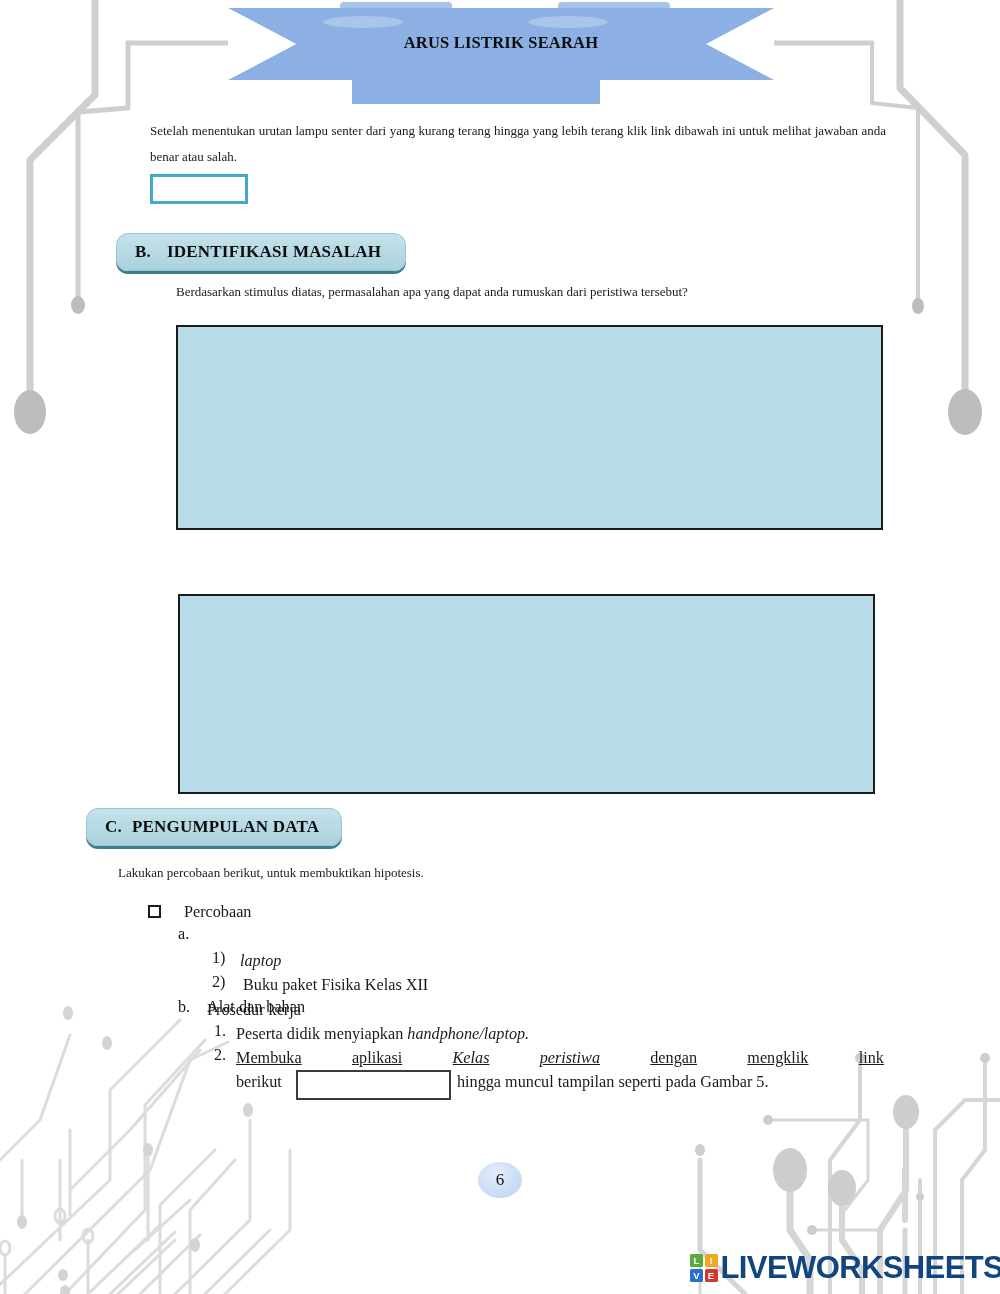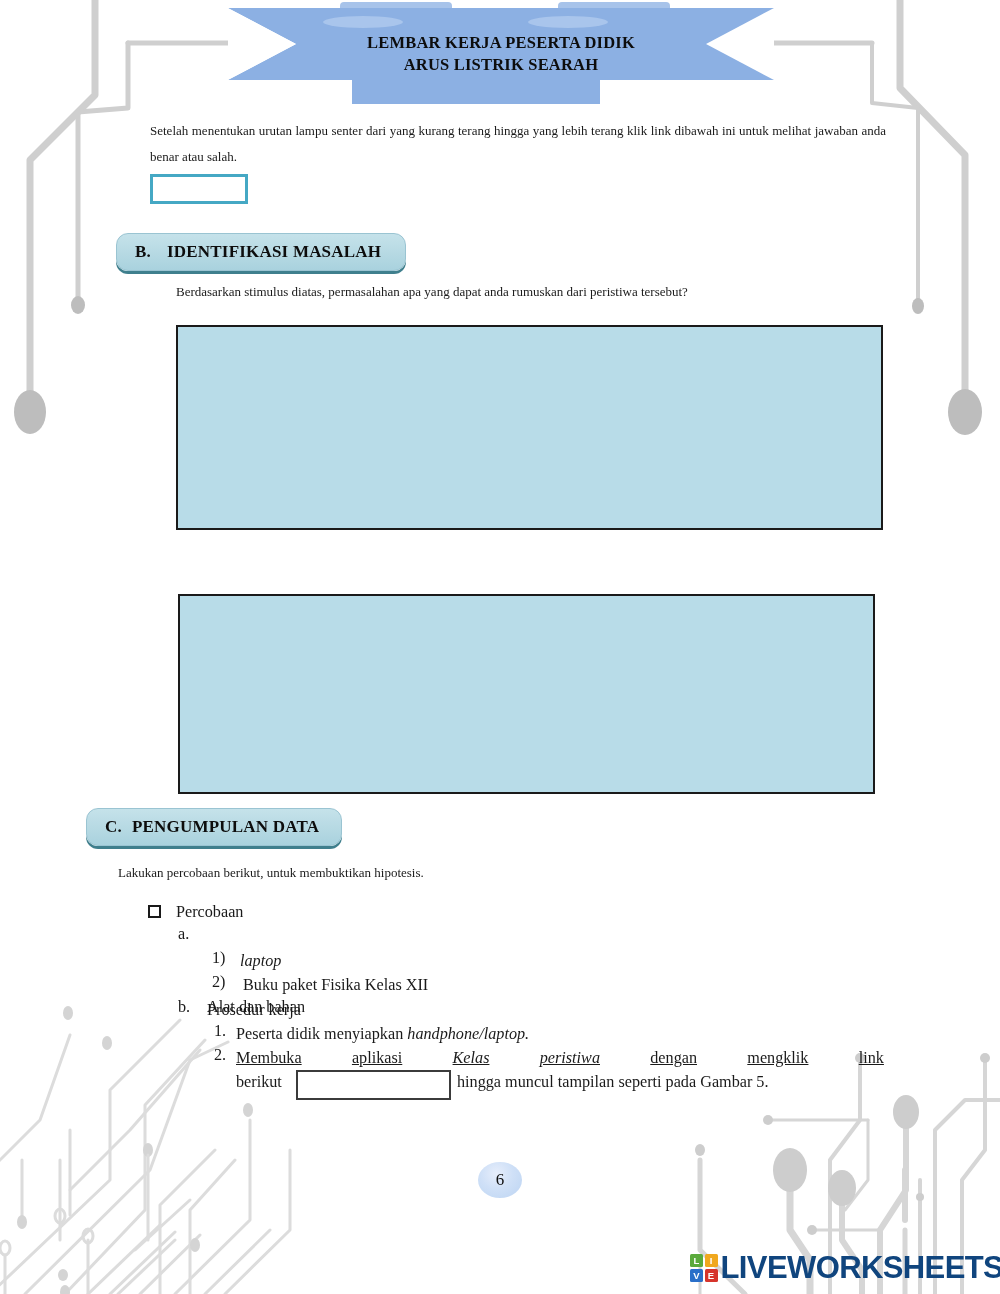--- a/index.html
+++ b/index.html
@@ -285,21 +285,20 @@
 
       <polygon points="0,8 546,8 546,80 476,44 546,80 0,80 70,44" fill="#8cb0e3"></polygon>
       <polygon points="0,8 546,8 546,80 478,44 546,80 0,80 68,44" fill="#8cb0e3"></polygon>
       <polygon points="546,8 546,80 478,44" fill="#ffffff"></polygon>
       <polygon points="0,8 0,80 68,44" fill="#ffffff"></polygon>
 
       <ellipse cx="135" cy="22" rx="40" ry="6" fill="#a9c5ec"></ellipse>
       <ellipse cx="340" cy="22" rx="40" ry="6" fill="#a9c5ec"></ellipse>
     </svg>
     <div class="banner-title">
-      <div>LEMBAR KERJA PESERTA DIDIK</div>
       <div>ARUS LISTRIK SEARAH</div>
     </div>
   </div>
 
   <div class="para justify" style="left:150px; top:118px; width:736px;">Setelah menentukan urutan lampu senter dari yang kurang terang hingga yang lebih terang klik link dibawah ini untuk melihat jawaban anda benar atau salah.</div>
 
   <div class="link-box-teal" style="left:150px; top:174px; width:98px; height:30px;"></div>
 
   <div class="section-header" style="left:116px; top:233px; width:290px; height:38px;">
     <span>B.</span>
@@ -316,21 +315,21 @@
 
   <div class="section-header" style="left:86px; top:808px; width:256px; height:38px;">
     <span>C.</span>
     <span style="display:inline-block;width:10px"></span>
     <span>PENGUMPULAN DATA</span>
   </div>
 
   <div class="para" style="left:118px; top:860px; width:700px;">Lakukan percobaan berikut, untuk membuktikan hipotesis.</div>
 
   <div class="checkbox-glyph" style="left:148px; top:905px;"></div>
-  <div class="list-line" style="left:176px; top:900px;">Percobaan</div>
+  <div class="list-line" style="left:184px; top:900px;">Percobaan</div>
 
   <div class="marker" style="left:178px; top:925px;">a.</div>
   <div class="list-line" style="left:207px; top:959px;margin-top:36px;">Alat dan bahan</div>
 
   <div class="marker" style="left:212px; top:949px;">1)</div>
   <div class="list-line ital" style="left:240px; top:949px;">laptop</div>
 
   <div class="marker" style="left:212px; top:973px;">2)</div>
   <div class="list-line" style="left:243px; top:973px;">Buku paket Fisika Kelas XII</div>
 

